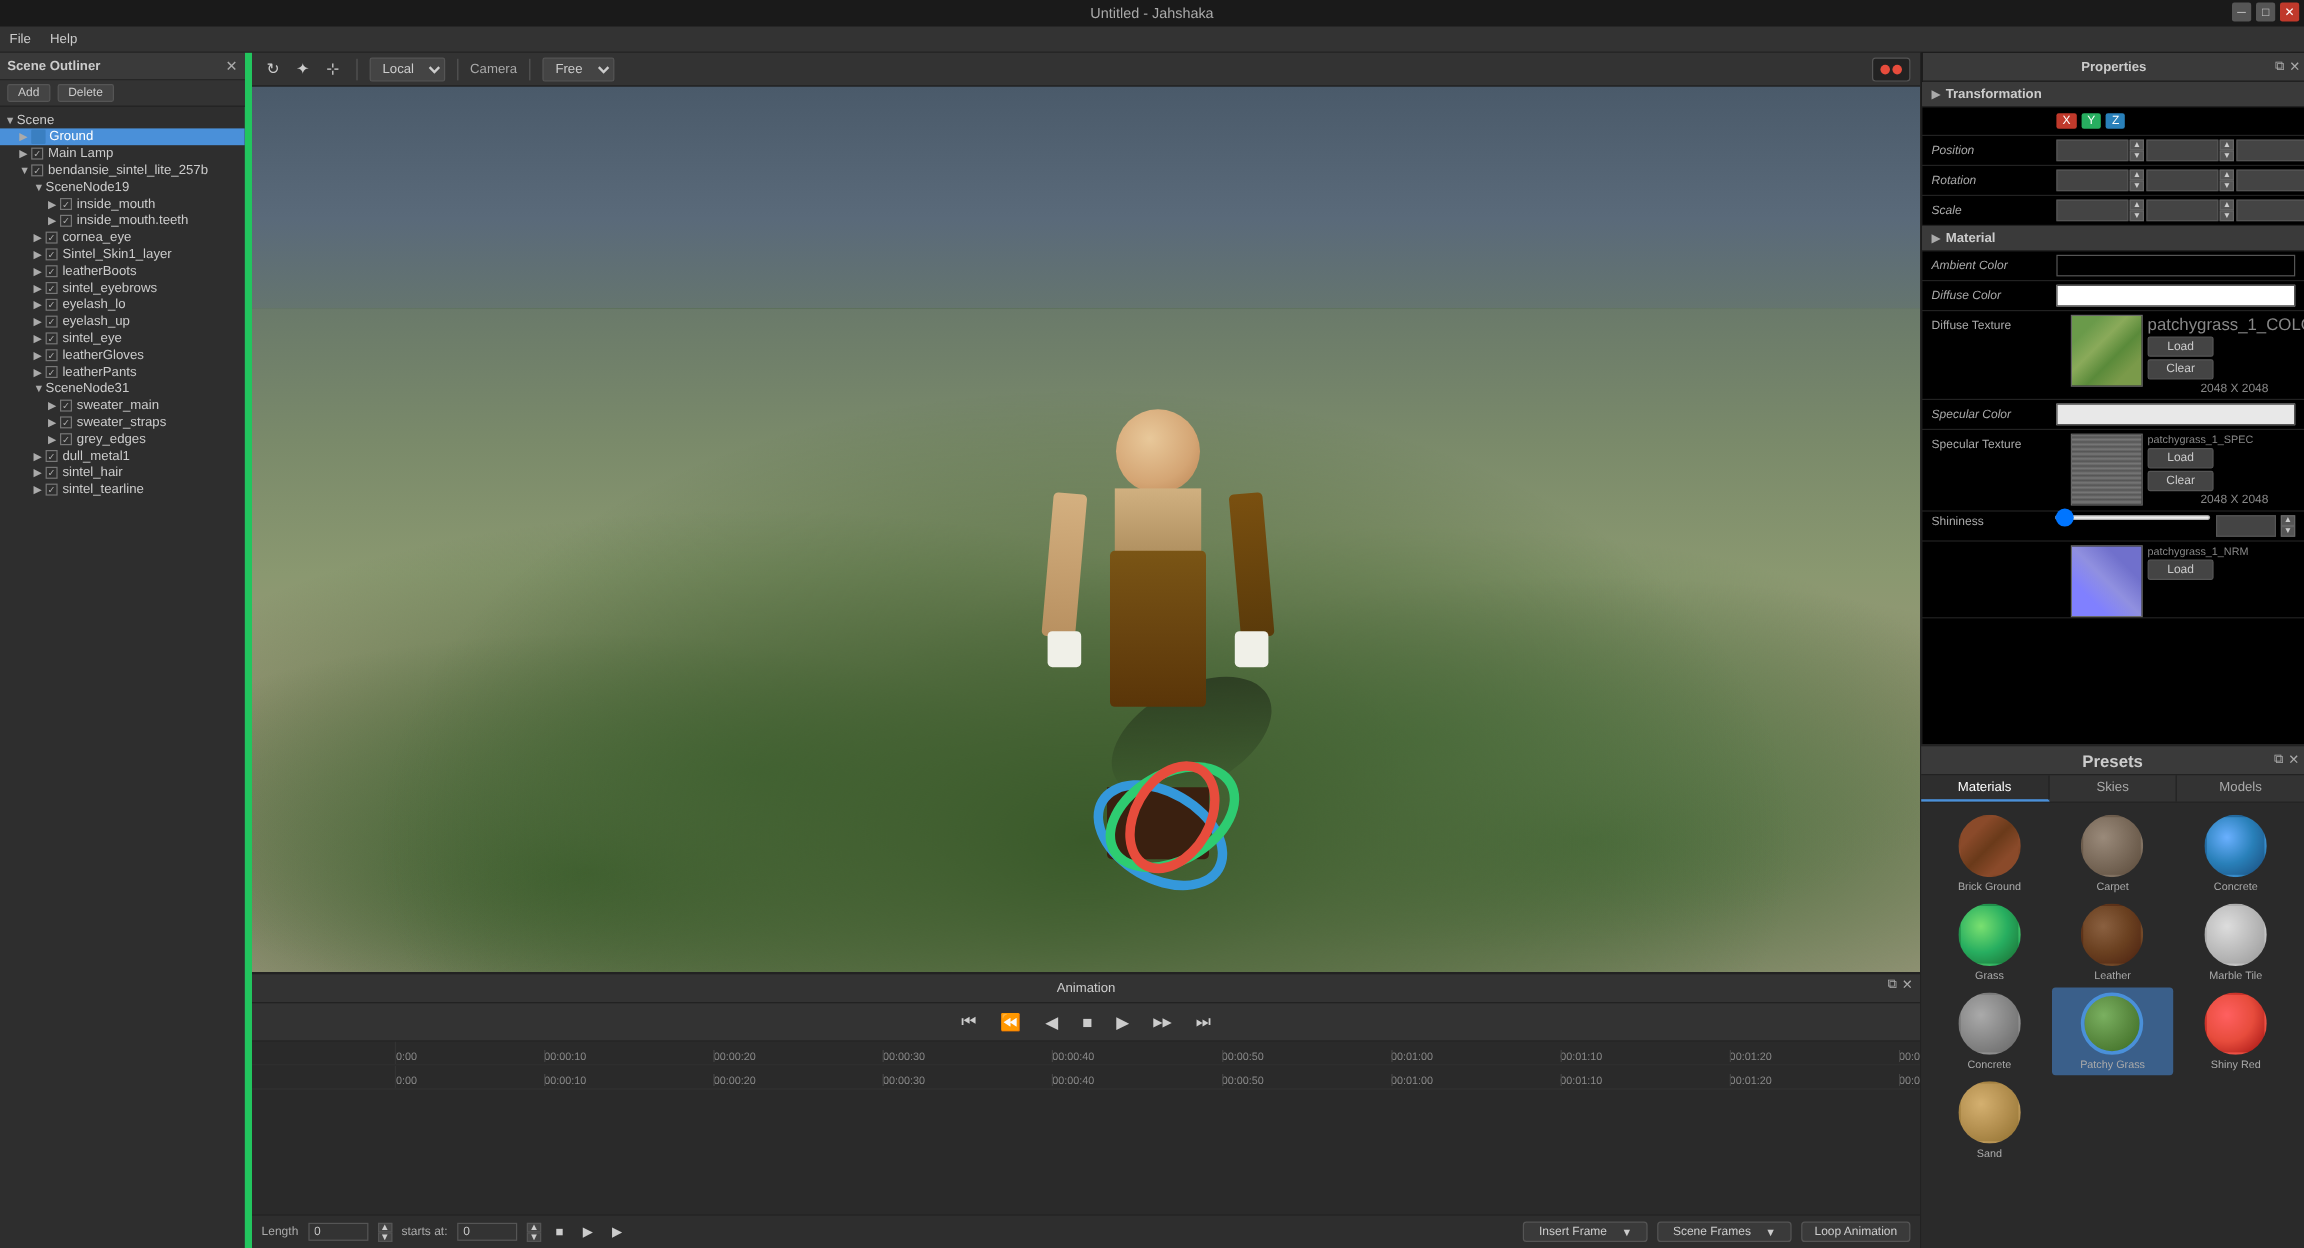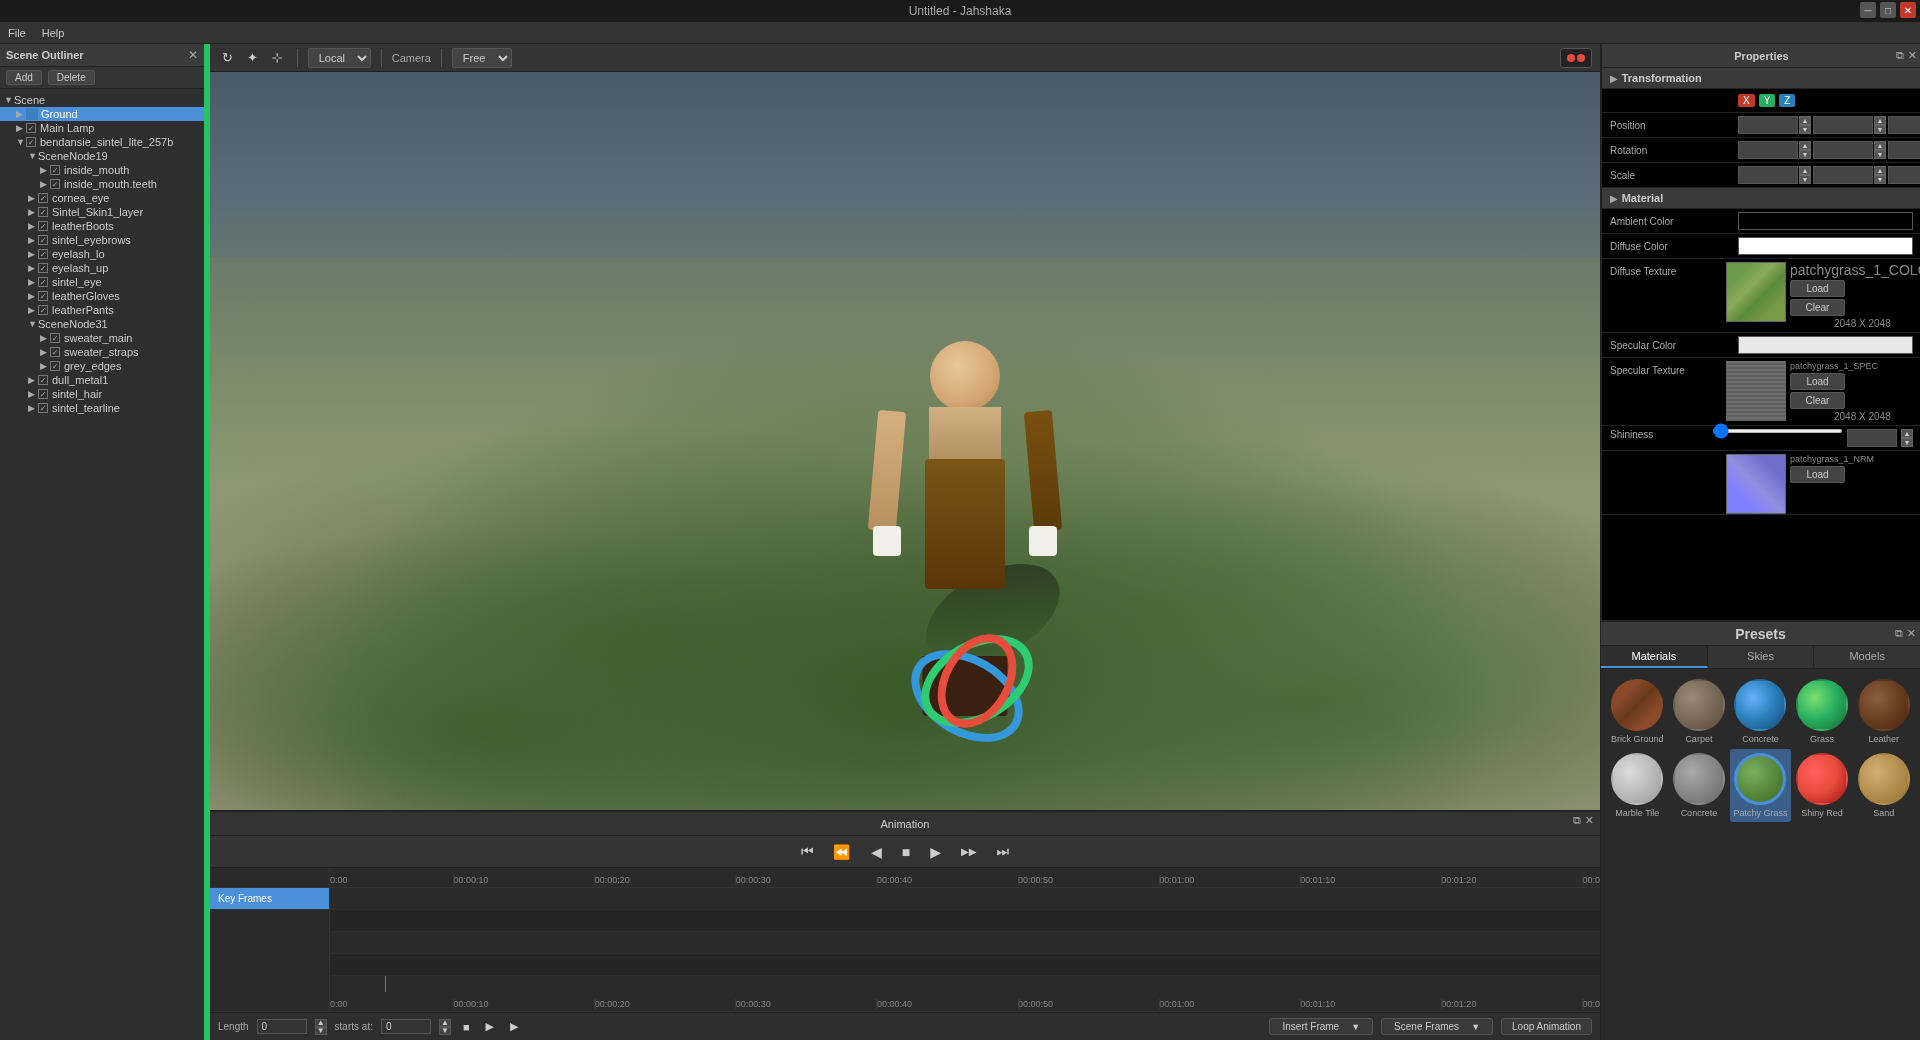--- a/index.html
+++ b/index.html
@@ -501,24 +501,25 @@
     .section-title { font-size: 11px; color: #ccc; font-weight: bold; }
 
     .props-row {
       display: flex;
       align-items: center;
       padding: 3px 8px;
       border-bottom: 1px solid #222;
       min-height: 24px;
     }
     .prop-label {
-      width: 128px;
+      width: 104px;
       color: #aaa;
       font-size: 10px;
       flex-shrink: 0;
+      font-style: italic;
     }
     .prop-value-group {
       display: flex;
       gap: 2px;
       flex: 1;
     }
     .prop-input-with-spinner {
       display: flex;
       flex: 1;
       gap: 1px;
@@ -683,21 +684,21 @@
       color: #aaa;
       cursor: pointer;
       border-right: 1px solid #222;
     }
     .presets-tab:last-child { border-right: none; }
     .presets-tab.active { background: #2e2e2e; color: #fff; border-bottom: 2px solid #4a90d9; }
 
     #presets-grid {
       flex: 1;
       display: grid;
-      grid-template-columns: repeat(5, 1fr);
+      grid-template-columns: repeat(3, 1fr);
       gap: 1px;
       padding: 6px;
       background: #2a2a2a;
       overflow-y: auto;
       align-content: start;
     }
     .preset-item {
       display: flex;
       flex-direction: column;
       align-items: center;
@@ -1094,32 +1095,20 @@
               <div class="ruler-tick" style="left: 33.3333%;"><div class="ruler-tick-line"></div><span>00:00:30</span></div>
               <div class="ruler-tick" style="left: 44.4444%;"><div class="ruler-tick-line"></div><span>00:00:40</span></div>
               <div class="ruler-tick" style="left: 55.5556%;"><div class="ruler-tick-line"></div><span>00:00:50</span></div>
               <div class="ruler-tick" style="left: 66.6667%;"><div class="ruler-tick-line"></div><span>00:01:00</span></div>
               <div class="ruler-tick" style="left: 77.7778%;"><div class="ruler-tick-line"></div><span>00:01:10</span></div>
               <div class="ruler-tick" style="left: 88.8889%;"><div class="ruler-tick-line"></div><span>00:01:20</span></div>
               <div class="ruler-tick" style="left: 100%;"><div class="ruler-tick-line"></div><span>00:01:30</span></div>
             </div>
         </div>
 
-        <div id="timeline-tracks">
-          <div id="track-labels">
-            <div class="track-label-item">Key Frames</div>
-          </div>
-          <div id="track-content">
-            <div class="playhead"></div>
-            <div class="track-row"></div>
-            <div class="track-row"></div>
-            <div class="track-row"></div>
-            <div class="track-row"></div>
-          </div>
-        </div>
 
         <div class="ruler-labels">
           <div class="ruler-left-spacer"></div>
           <div class="ruler-marks-area" id="ruler-marks-bottom">
               <div class="ruler-tick" style="left: 0%;"><span>00:00:00</span></div>
               <div class="ruler-tick" style="left: 11.1111%;"><div class="ruler-tick-line"></div><span>00:00:10</span></div>
               <div class="ruler-tick" style="left: 22.2222%;"><div class="ruler-tick-line"></div><span>00:00:20</span></div>
               <div class="ruler-tick" style="left: 33.3333%;"><div class="ruler-tick-line"></div><span>00:00:30</span></div>
               <div class="ruler-tick" style="left: 44.4444%;"><div class="ruler-tick-line"></div><span>00:00:40</span></div>
               <div class="ruler-tick" style="left: 55.5556%;"><div class="ruler-tick-line"></div><span>00:00:50</span></div>

